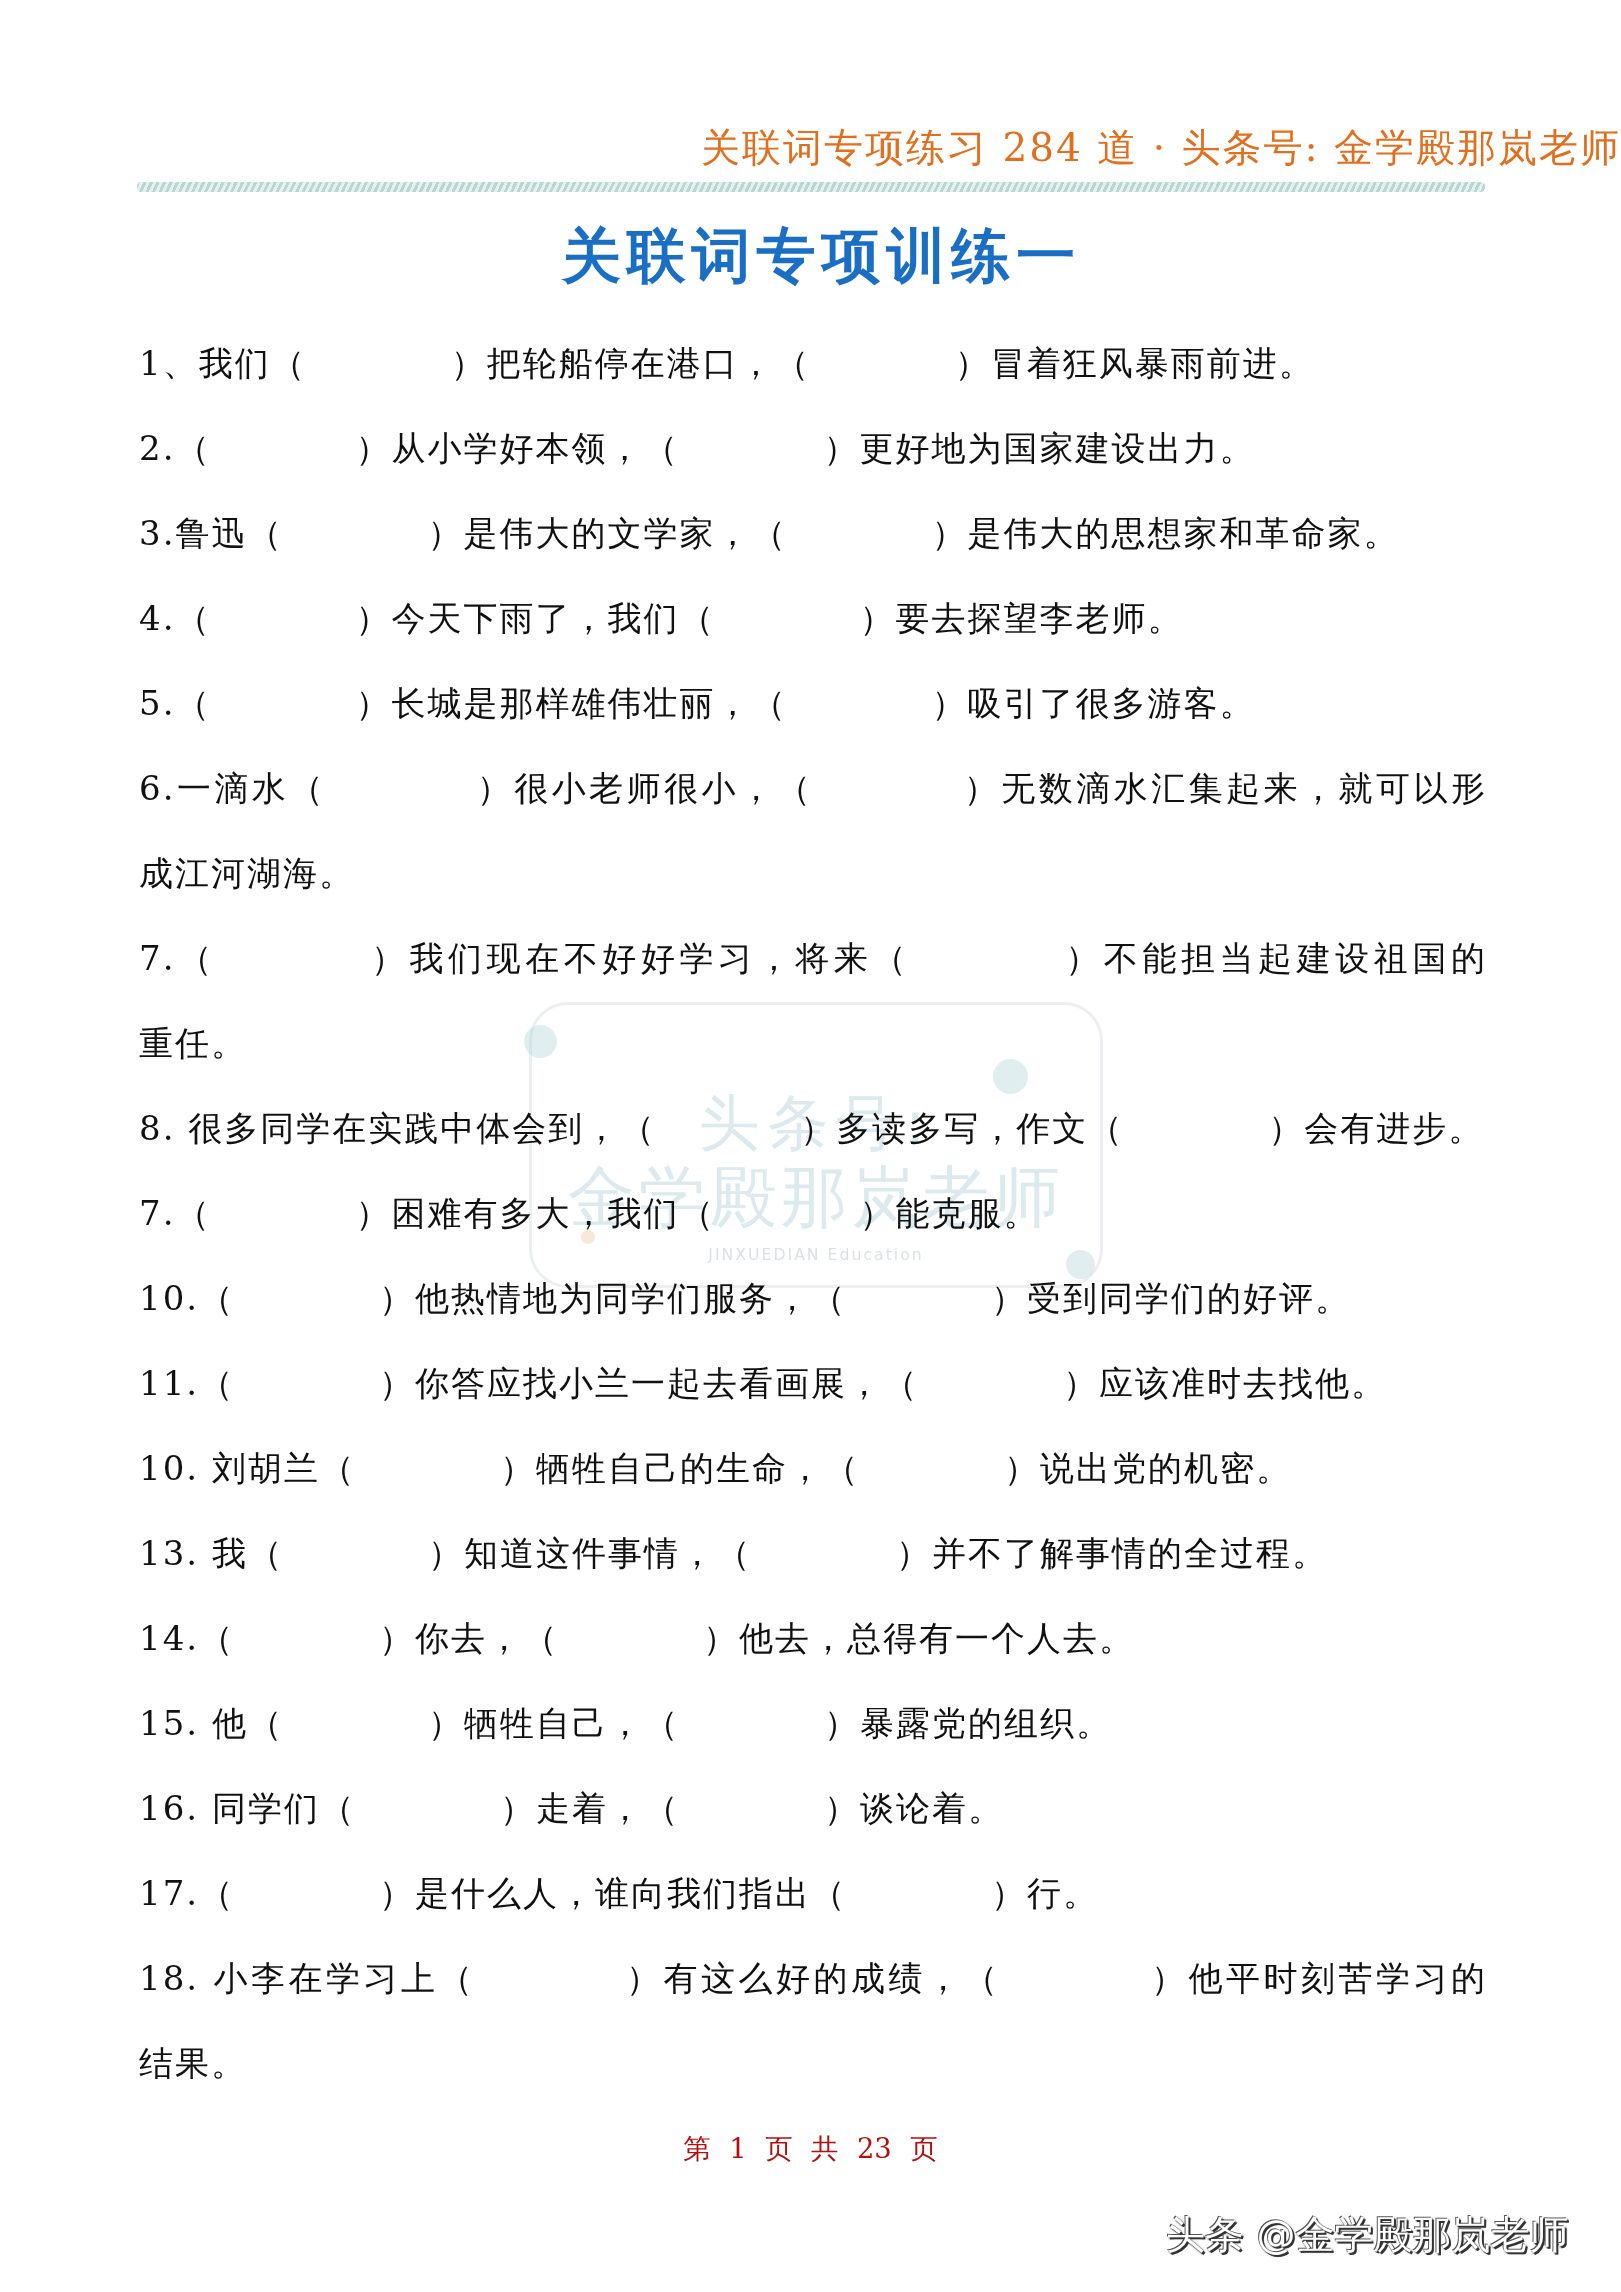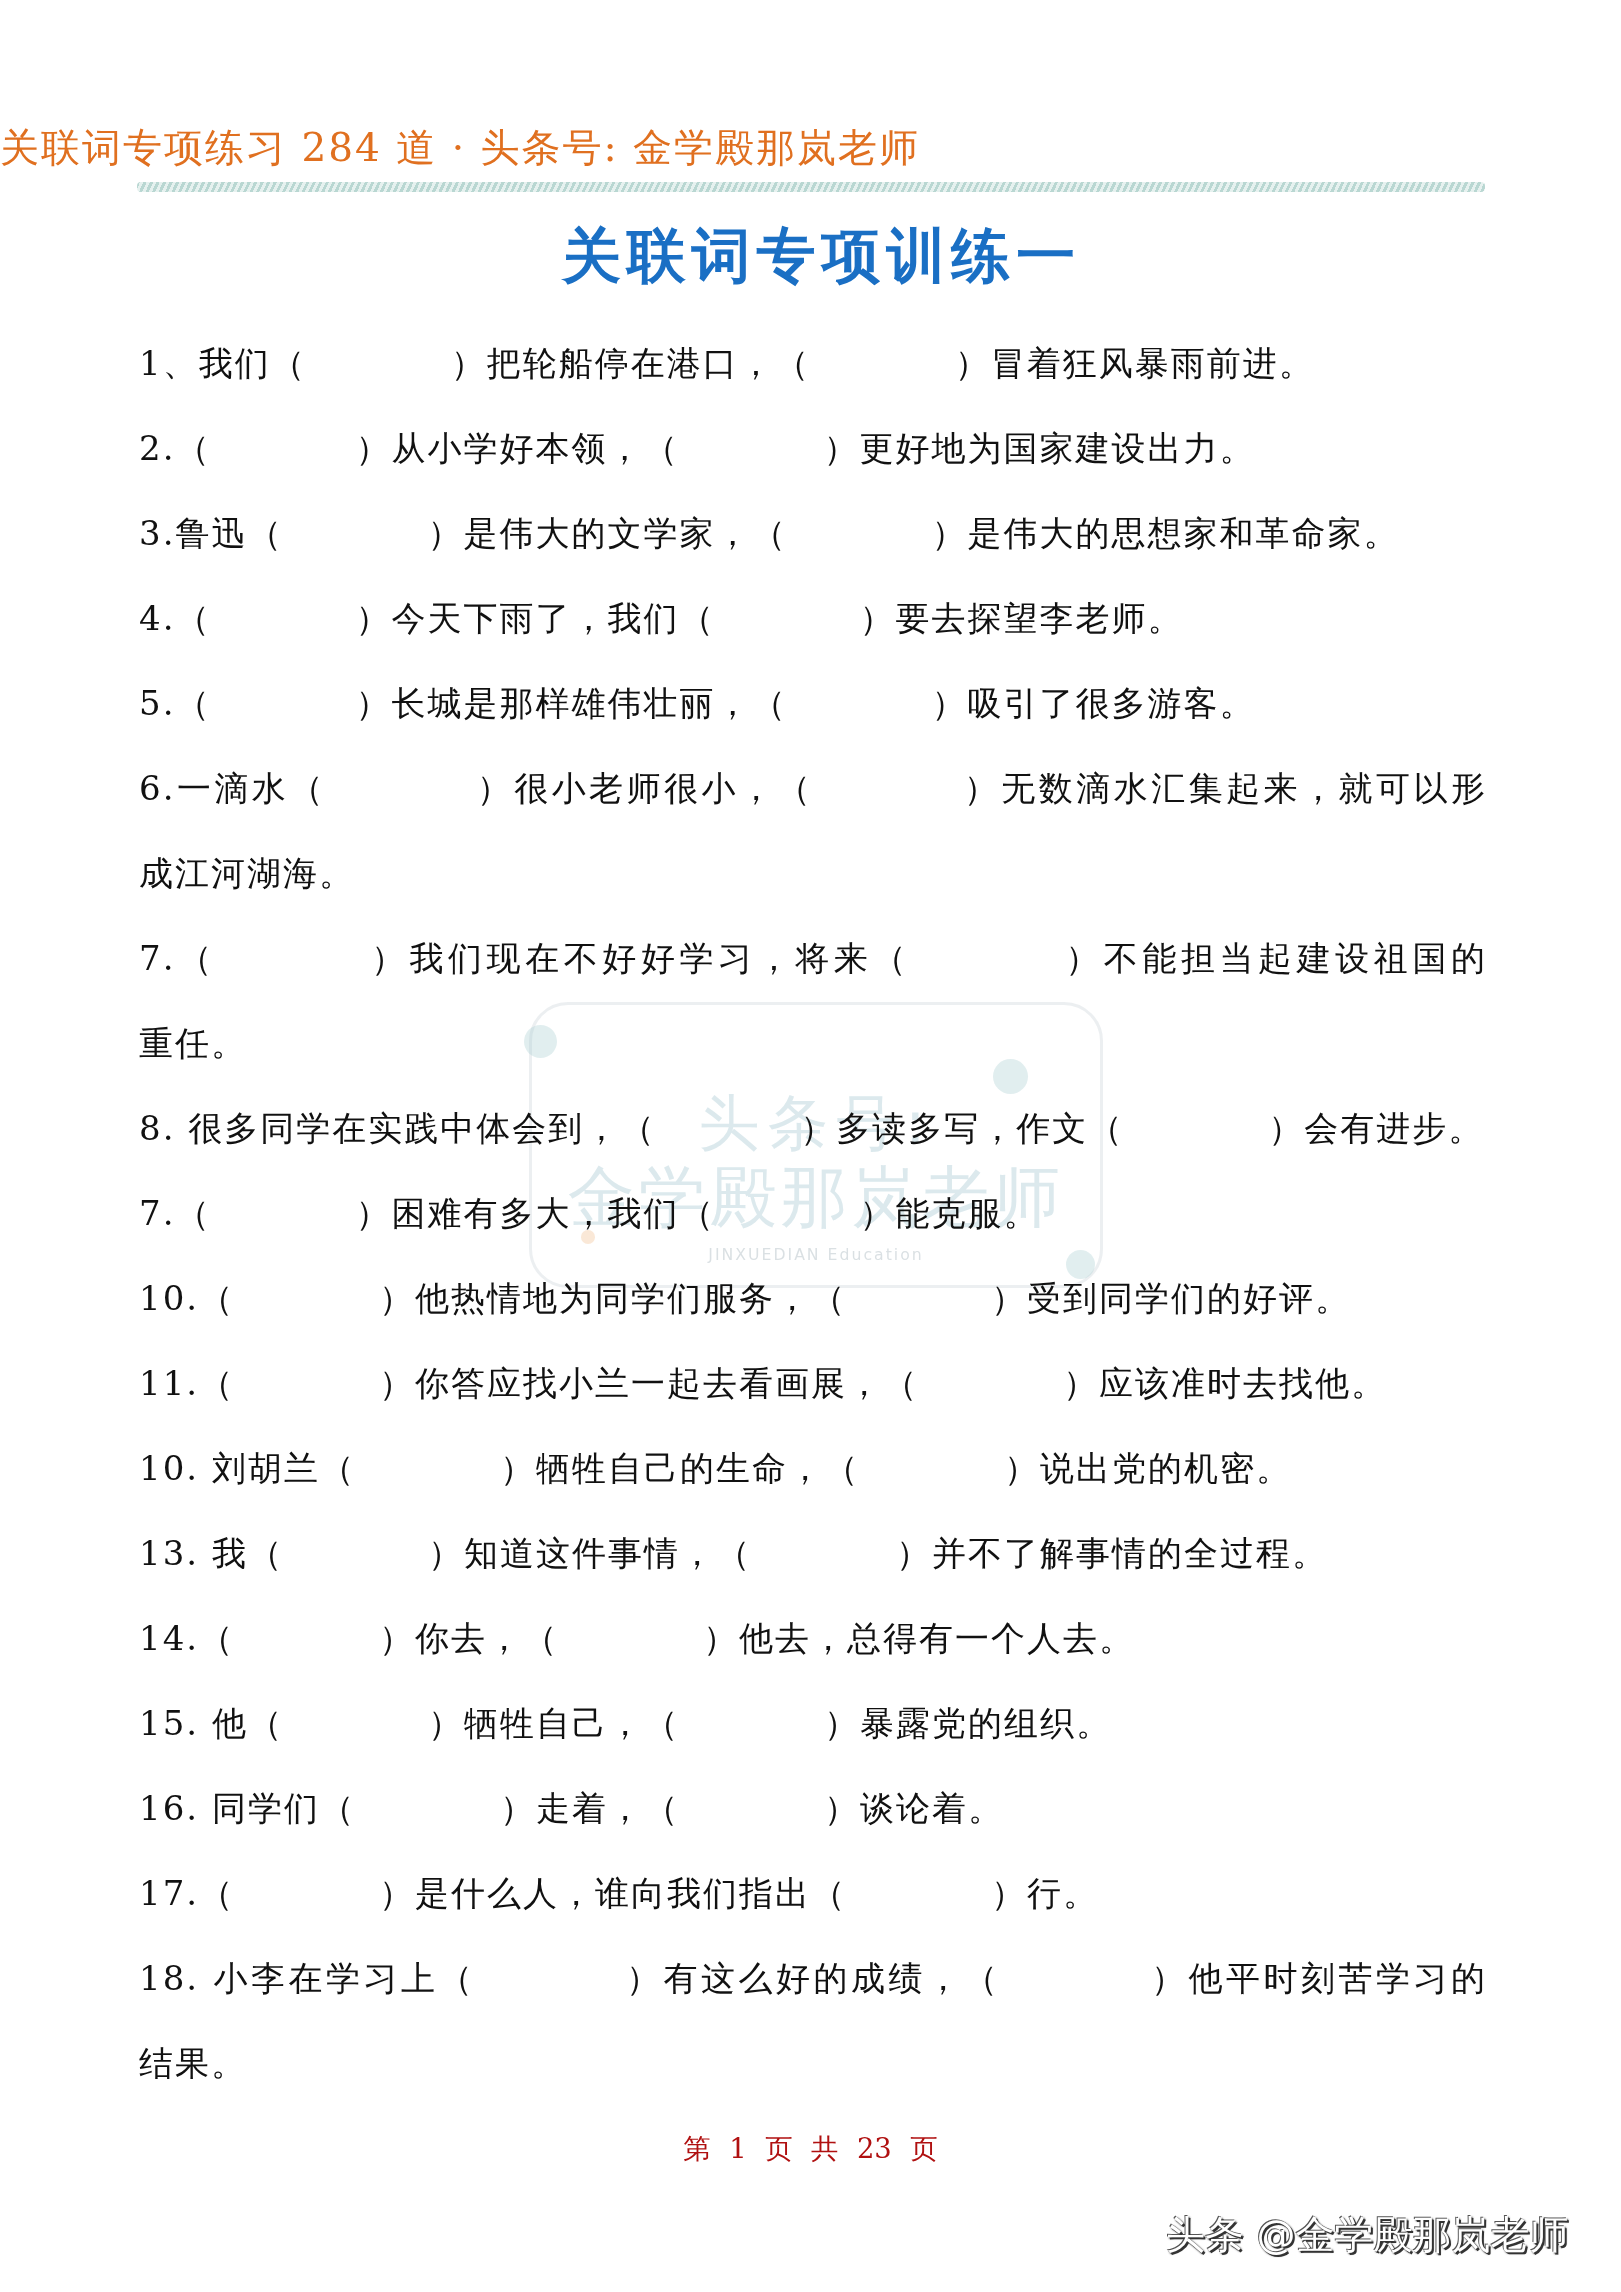--- a/index.html
+++ b/index.html
@@ -1,18 +1,18 @@
 <!DOCTYPE html>
 <html><head>
 <meta charset="utf-8">
 <style>
   html, body { margin: 0; padding: 0; background: #ffffff; }
   body { width: 1621px; height: 2293px; position: relative; overflow: hidden;
          font-family: "DejaVu Serif", "Liberation Serif", serif; color: #111; }
-  .page-header { position: absolute; left: 0; top: 118px; width: 1621px; text-align: left;
+  .page-header { position: absolute; left: 0; top: 118px; width: 1621px; text-align: right;
                  font-size: 39px; color: #e07020; letter-spacing: 2px; line-height: 59px; }
   .divider { position: absolute; left: 137px; top: 182px; width: 1348px; height: 9.8px; border-radius: 3.9px;
              background: repeating-linear-gradient(115deg, #b9d7d2 0px, #b9d7d2 2.9px, #e6f1ef 2.9px, #e6f1ef 5.9px); }
   .doc-title { position: absolute; left: 0; top: 214px; width: 1621px; text-align: center;
                font-family: "DejaVu Sans", sans-serif; font-weight: bold;
                font-size: 59px; color: #1a6fc4; letter-spacing: 5.9px; line-height: 84px; padding-left: 11px; }
   .items { position: absolute; left: 139px; top: 321px; width: 1348px; }
   .line { height: 85px; line-height: 85px; font-size: 34px; white-space: nowrap; letter-spacing: 2px; }
   .line.justify { text-align: justify; text-align-last: justify; }
   .watermark { position: absolute; left: 529px; top: 1002px; width: 568px; height: 280px;

